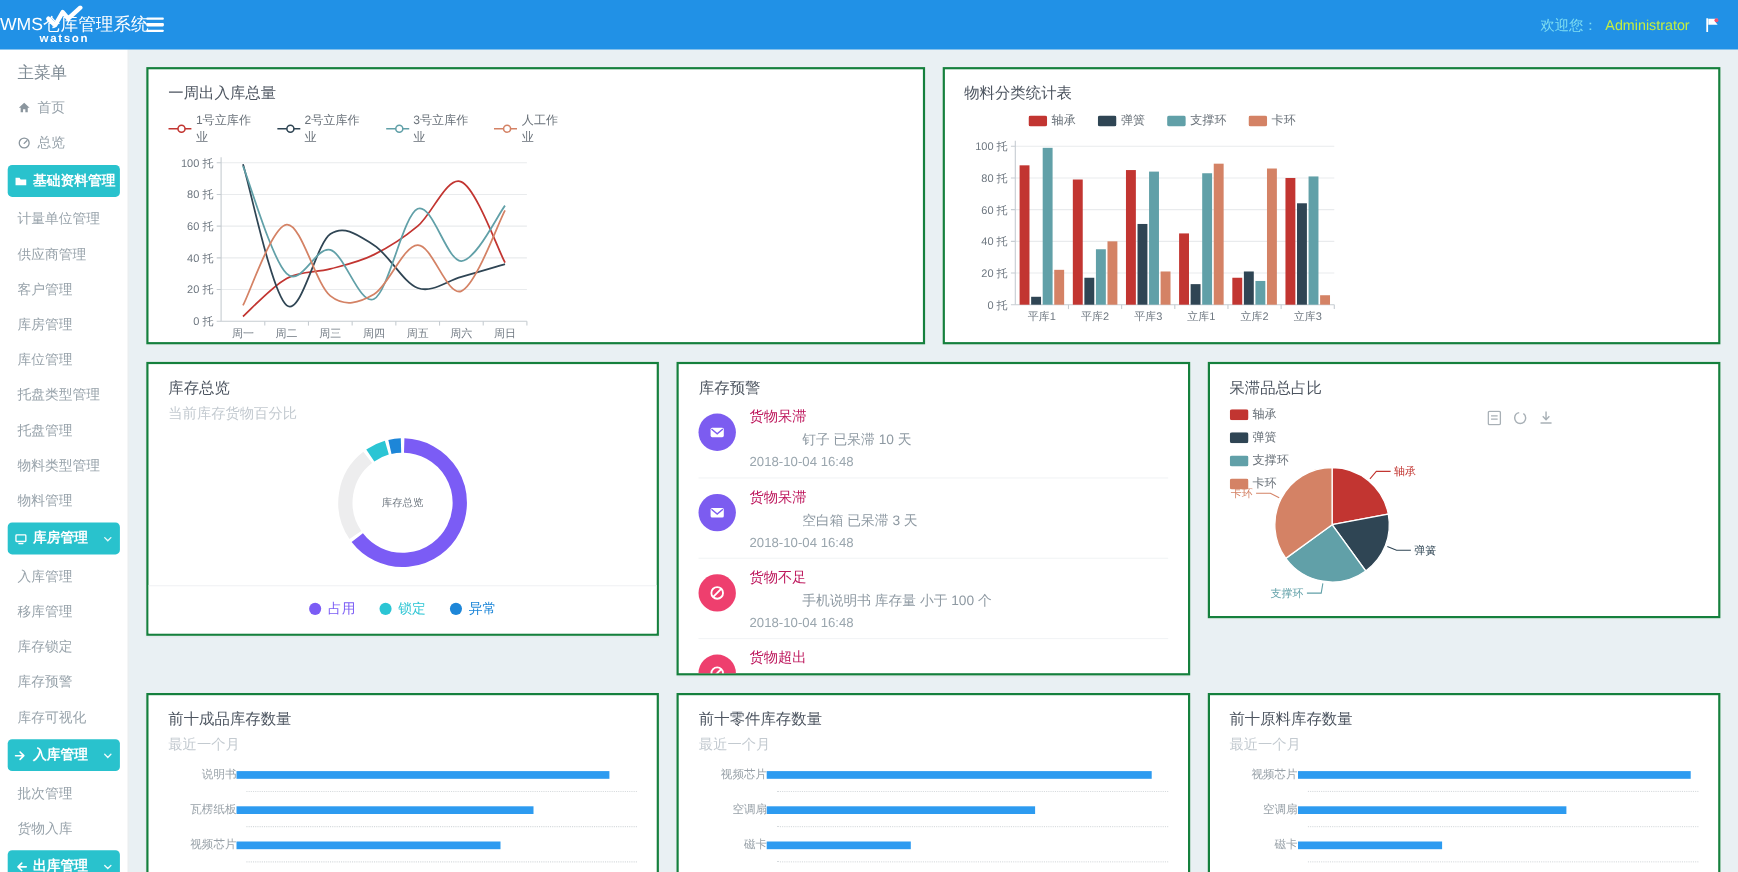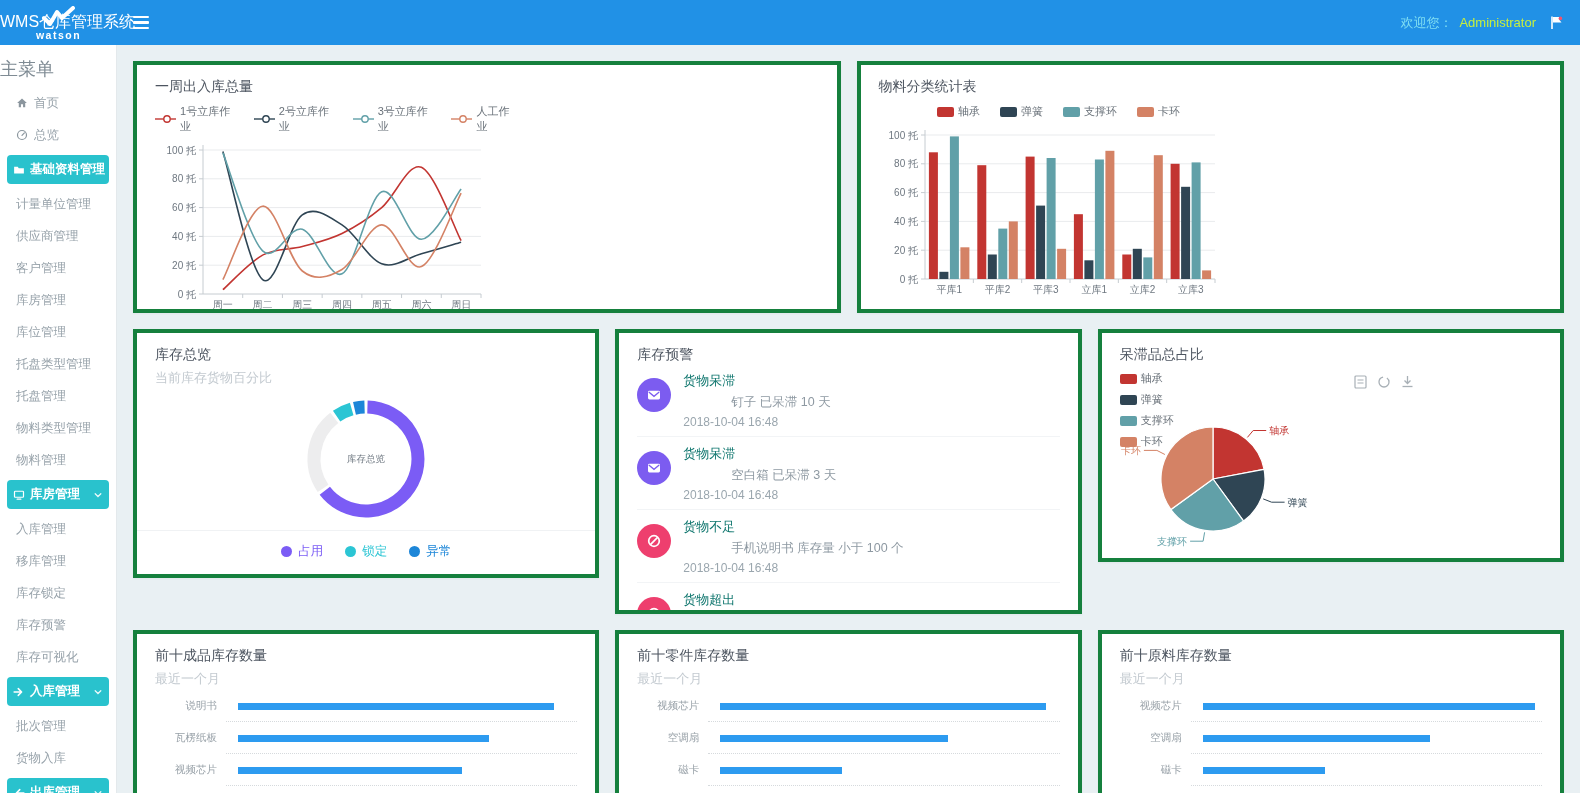--- a/index.html
+++ b/index.html
@@ -13,31 +13,31 @@
   .hamburger{margin-left:16px;cursor:pointer;display:flex;flex-direction:column;gap:3px}
   .hamburger i{display:block;width:16px;height:2.5px;background:#fff;border-radius:1px}
   .tb-title{position:absolute;left:0;right:0;text-align:left;font-size:16px;pointer-events:none}
   .welcome{margin-left:auto;display:flex;align-items:center;gap:7px;padding-right:16px;font-size:13px;z-index:2}
   .welcome .wl{color:#7fdef2}
   .welcome .un{color:#c6ee3f;font-weight:normal;cursor:pointer}
   .flag{cursor:pointer;display:flex;margin-left:6px}
   
   .sidebar{position:absolute;top:45px;left:0;width:117px;bottom:0;background:#fff;
            border-right:1px solid #e4e9ec;overflow:hidden;box-sizing:border-box}
-  .menu-label{font-size:18px;color:#7f8b94;padding:12px 0 6px}
+  .menu-label{font-size:15px;color:#7f8b94;padding:12px 16px 6px}
   .sb-item{display:flex;align-items:center;gap:6px;padding:7.5px 16px;font-size:12.5px;color:#98a3ab;cursor:pointer;white-space:nowrap}
   .sb-item .ii{display:flex;color:#8b969e}
   .sb-group{display:flex;align-items:center;gap:5px;margin:4px 7px;padding:6px 6px;background:#29c2cd;
             border-radius:4px;color:#fff;font-size:12.5px;font-weight:bold;cursor:pointer;white-space:nowrap}
   .sb-group .gi{display:flex}
   .sb-group .chev{margin-left:auto;display:flex;opacity:.9}
   
   .content{position:absolute;left:117px;top:45px;right:0;bottom:0;padding:16px;box-sizing:border-box;overflow:hidden}
   .row{display:flex;gap:16px;margin-bottom:16px;align-items:flex-start}
-  .card{background:#fff;border:4px solid #15803d;box-shadow:0 1px 2px rgba(0,0,0,.04);
+  .card{background:#fff;border:2px solid #15803d;box-shadow:0 1px 2px rgba(0,0,0,.04);
         box-sizing:border-box;padding:13px 18px;position:relative;flex:1;overflow:hidden}
   .card-title{font-size:14px;color:#4d5560}
   .card-sub{font-size:13px;color:#c3cad0;margin-top:5px}
   .h-row1{height:252px}
   .h-ov{height:249px}
   .h-warn{height:285px}
   .h-stag{height:233px}
   .h-row3{height:250px}
   
   .chart-legend{width:360px;display:flex;justify-content:center;align-items:center;gap:20px;margin:8px 0 0}
@@ -48,32 +48,32 @@
   .ov-donut{display:flex;justify-content:center;margin-top:6px}
   .ov-footer{position:absolute;left:0;right:0;bottom:0;border-top:1px solid #f0f2f4;
              padding:12px 0 14px;display:flex;justify-content:center;gap:22px;background:#fff}
   .dot-item{display:inline-flex;align-items:center;gap:6px;font-size:12.5px;cursor:pointer}
   .dot-item .dot{width:11px;height:11px;border-radius:50%}
   
   .warn-item{display:flex;padding:8px 0 7px;border-bottom:1px solid #f2f4f6}
   .warn-item:last-child{border-bottom:none}
   .w-ico{width:34px;height:34px;border-radius:50%;flex:none;display:flex;align-items:center;
          justify-content:center;margin:6px 12px 0 0}
-  .w-title{font-size:13px;color:#0f766e;margin-bottom:4px}
+  .w-title{font-size:13px;color:#be185d;margin-bottom:4px}
   .w-desc{font-size:12.5px;color:#8e99a2;margin-left:48px;margin-bottom:4px}
   .w-time{font-size:12px;color:#9aa6ae}
   
   .vlegend{position:absolute;top:38px;left:18px;display:flex;flex-direction:column;gap:6px;z-index:2}
   .toolbox{position:absolute;top:42px;left:252px;display:flex;gap:10px;color:#a8b0b6;z-index:2}
   .toolbox span{cursor:pointer;display:flex}
   .stag-pie{position:absolute;left:6px;top:66px}
   
   .hbar{margin-top:12px}
   .hrow{display:flex;align-items:center;height:12px;margin-top:10px}
-  .hlabel{width:62px;text-align:right;padding-right:21px;font-size:10.5px;color:#98a1a8;flex:none;
+  .hlabel{width:62px;text-align:right;padding-right:0;font-size:10.5px;color:#98a1a8;flex:none;
           white-space:nowrap;overflow:hidden}
   .htrack{flex:1;display:flex}
   .hbarv{height:7px;display:block}
   .hdiv{border-bottom:1px dotted #d6dadd;margin:9px 0 0 71px}
 </style>
 </head>
 <body>
 
 <header class="topbar">
   <div class="logo">

